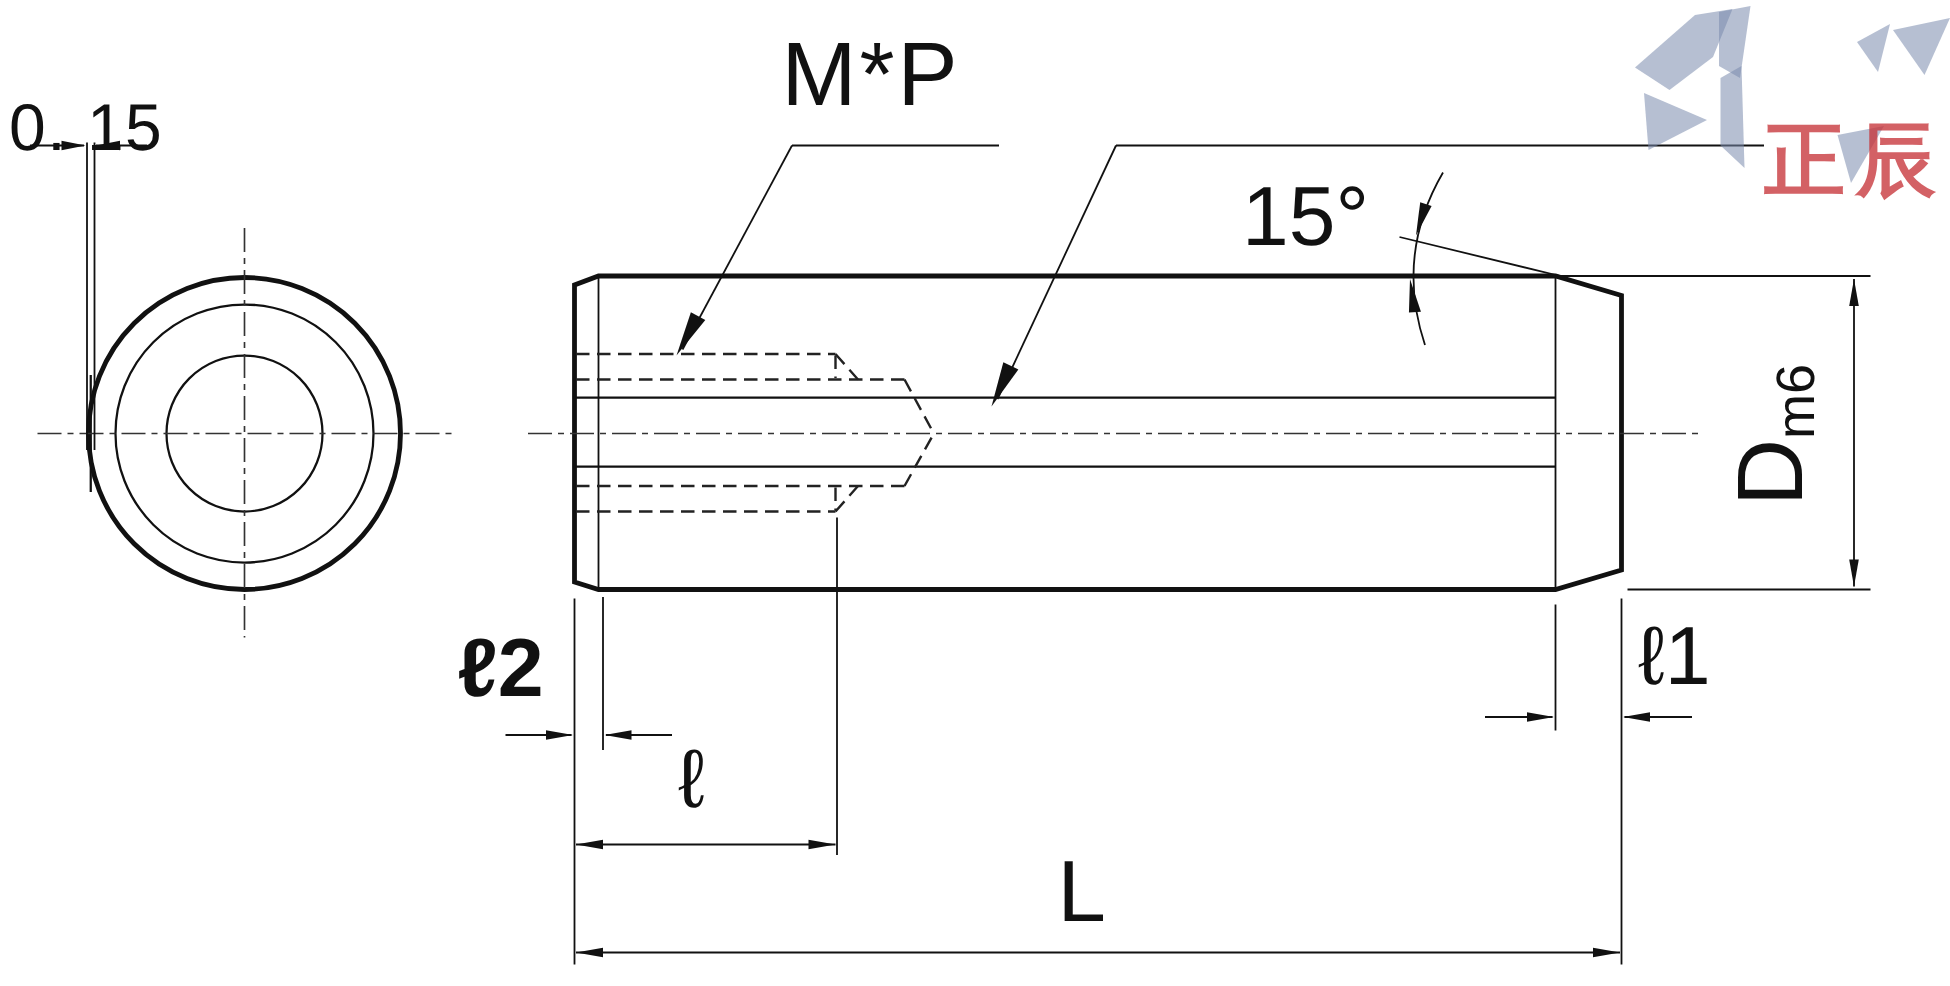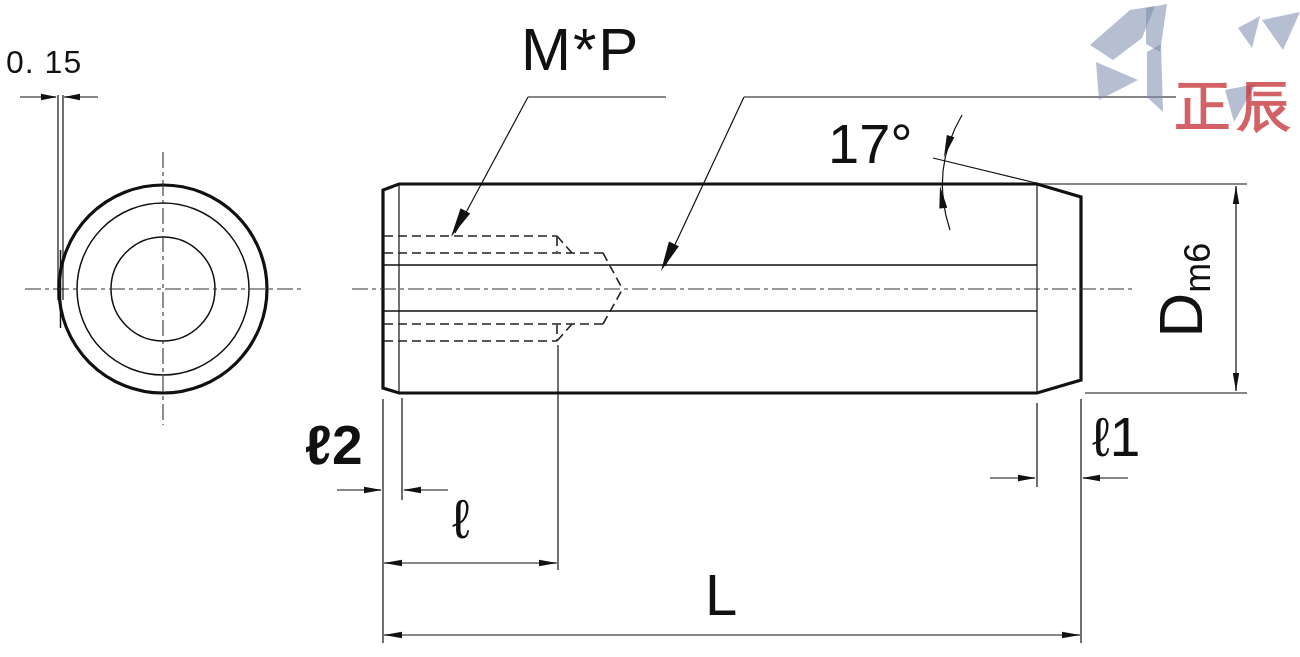--- a/index.html
+++ b/index.html
@@ -1,20 +1,20 @@
 <!DOCTYPE html>
 <html><head>
 <meta charset="utf-8">
 <style>
   html,body{margin:0;padding:0;background:#ffffff;}
   #stage{position:relative;width:1300px;height:657px;background:#ffffff;overflow:hidden;
          font-family:"Liberation Sans","DejaVu Sans",sans-serif;color:#111;}
   #stage svg{position:absolute;left:0;top:0;}
   .lbl{position:absolute;color:#111;line-height:1;white-space:nowrap;}
-  .lbl-flat{left:6px;top:46px;font-size:32px;letter-spacing:1px;}
+  .lbl-flat{left:6px;top:64px;font-size:44px;letter-spacing:1px;}
   .lbl-thread{left:521px;top:20px;font-size:60px;letter-spacing:2px;}
   .lbl-air{left:755px;top:14px;font-size:59px;letter-spacing:-1px;}
   .lbl-angle{left:828px;top:116px;font-size:56px;}
   .lbl-l2{left:305px;top:418px;font-size:55px;font-weight:bold;}
   .lbl-l{left:452px;top:492px;font-size:55px;}
   .lbl-l1{left:1092px;top:410px;font-size:55px;}
   .lbl-L{left:705px;top:566px;font-size:58px;}
   .lbl-dia{left:1130px;top:250px;width:120px;height:80px;font-size:62px;
            transform:rotate(-90deg);transform-origin:center center;text-align:center;}
   .lbl-dia sub{font-size:36px;vertical-align:-8px;letter-spacing:0;}
@@ -133,21 +133,21 @@
 
     <g>
       <line x1="384" y1="635" x2="1080" y2="635" class="thin"></line>
       <polygon points="384,635 402,631.8 402,638.2" class="arr"></polygon>
       <polygon points="1080,635 1062,631.8 1062,638.2" class="arr"></polygon>
     </g>
   </svg>
 
   <div class="lbl lbl-flat">0. 15</div>
   <div class="lbl lbl-thread">M*P</div>
-  <div class="lbl lbl-angle">17°</div>
+  <div class="lbl lbl-angle">15°</div>
   <div class="lbl lbl-dia"><span>D</span><sub>m6</sub></div>
   <div class="lbl lbl-l2">ℓ2</div>
   <div class="lbl lbl-l">ℓ</div>
   <div class="lbl lbl-l1">ℓ1</div>
   <div class="lbl lbl-L">L</div>
 
   <svg id="logo" width="1300" height="657" viewBox="0 0 1300 657">
     <g fill="rgba(122,139,173,0.55)">
       <polygon points="1090,45 1130,10 1155,6 1142,38 1113,60"></polygon>
       <polygon points="1146,8 1167,4 1160,52 1146,44"></polygon>

